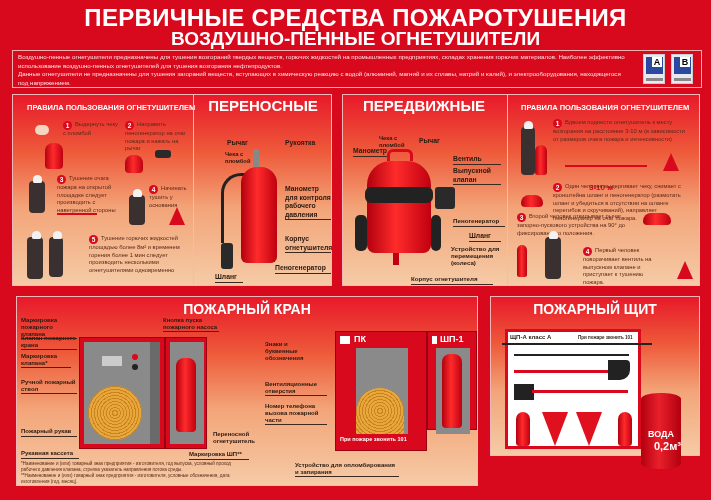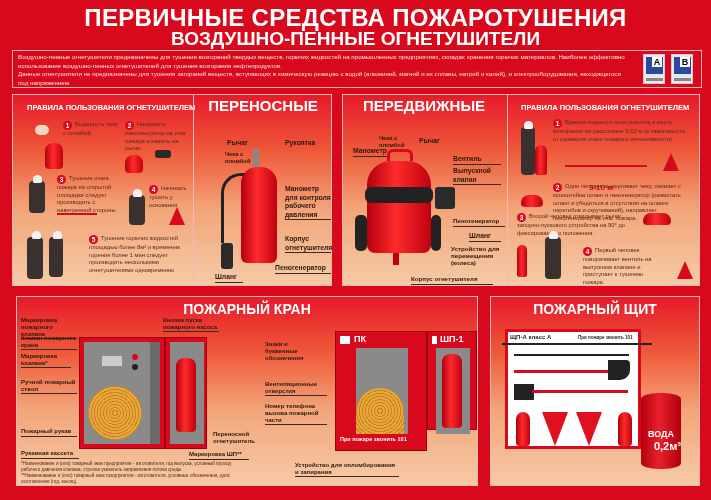--- a/index.html
+++ b/index.html
@@ -176,21 +176,21 @@
     <div class="abs" style="left:4px; top:104px; color:#fff; font-size:5.5px; font-weight:bold;">При пожаре звонить 101</div>
   </div>
   <div class="cabinet" style="left:410px; top:34px; width:50px; height:99px;">
     <div class="abs" style="left:4px; top:4px; width:5px; height:8px; background:#fff;"></div>
     <div class="abs" style="left:12px; top:2px; color:#fff; font-weight:bold; font-size:9px;">ШП-1</div>
     <div class="abs" style="left:8px; top:16px; width:34px; height:86px; background:#8a8a8a;"></div>
     <div class="ext" style="left:14px; top:22px; width:20px; height:74px;"></div>
   </div>
 </div>
 
-<div class="abs panel" style="left:490px; top:296px; width:210px; height:190px;">
+<div class="abs panel" style="left:490px; top:296px; width:210px; height:160px;">
   <div class="abs panel-head" style="left:0; top:4px; width:208px; font-size:14px;">ПОЖАРНЫЙ ЩИТ</div>
   <div class="abs" style="left:14px; top:32px; width:136px; height:120px; background:#fff; border:3px solid #d8091c;">
     <div class="abs lbl" style="left:2px; top:1px; font-size:6px;">ЩП-А класс А</div>
     <div class="abs lbl" style="left:70px; top:2px; font-size:4.5px;">При пожаре звонить 101</div>
     <div class="tool" style="left:-6px; top:11px; width:150px; height:2px;"></div>
     <div class="tool" style="left:6px; top:22px; width:115px; height:2px;"></div>
     <div class="redbar" style="left:6px; top:38px; width:96px;"></div>
     <div class="tool" style="left:100px; top:28px; width:22px; height:20px; border-radius:0 4px 10px 0;"></div>
     <div class="tool" style="left:6px; top:52px; width:20px; height:16px;"></div>
     <div class="redbar" style="left:24px; top:58px; width:96px;"></div>

